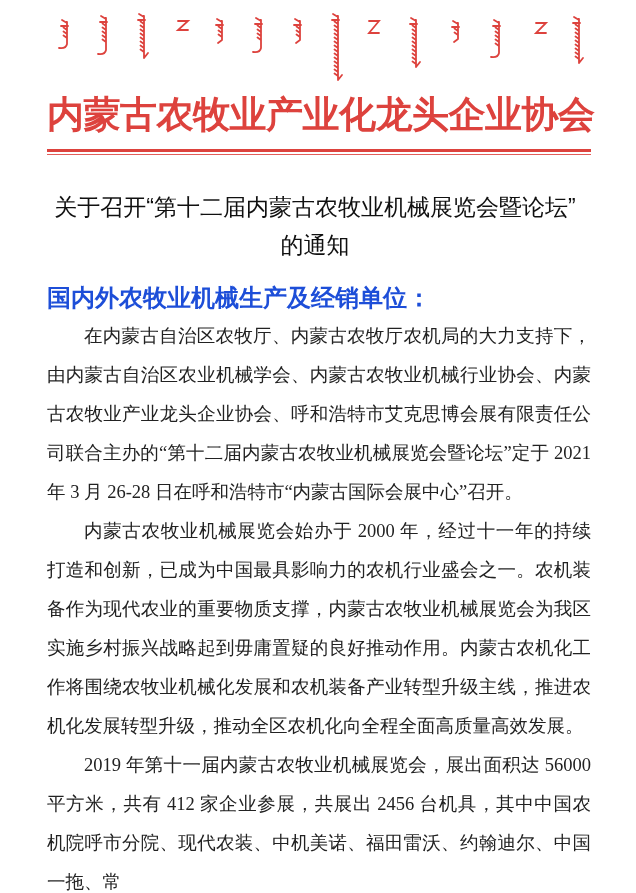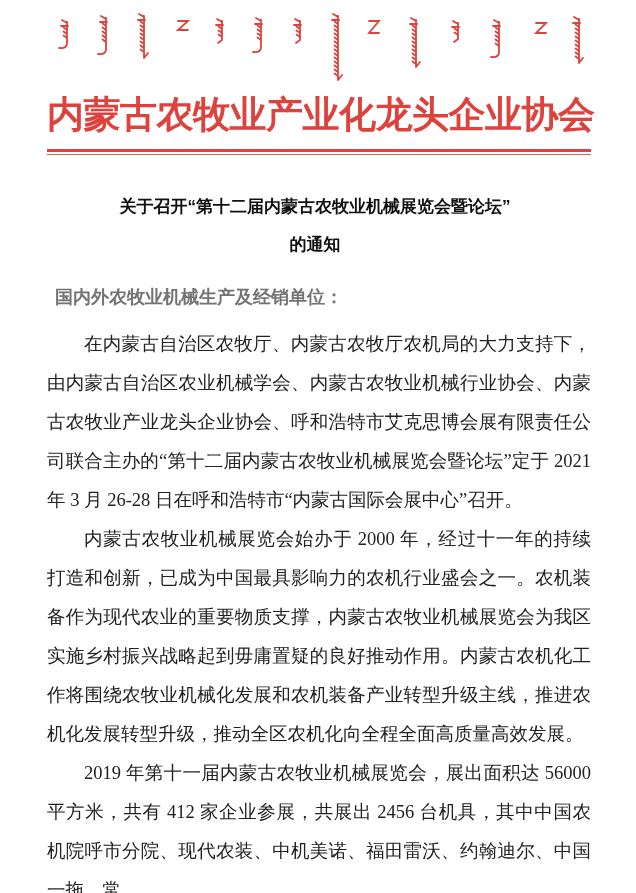--- a/index.html
+++ b/index.html
@@ -40,33 +40,33 @@
   
   .content {
     position: absolute;
     top: 188px; left: 47px;
     width: 544px;
     color: var(--ink);
   }
   .notice-title {
     margin: 0 8px 14px 0;
     font-family: "Liberation Sans", "DejaVu Sans", sans-serif;
-    font-weight: bold;
-    font-size: 17px;
+    font-weight: normal;
+    font-size: 23px;
     line-height: 38px;
     text-align: center;
     color: #101010;
   }
   .salutation {
-    margin: 8px;
+    margin: 0;
     font-family: "Liberation Sans", "DejaVu Sans", sans-serif;
     font-weight: bold;
-    font-size: 18px;
+    font-size: 24px;
     line-height: 39px;
-    color: #737373;
+    color: #1d4ed8;
   }
   .para {
     margin: 0;
     font-size: 18.5px;
     line-height: 39px;
     text-align: justify;
     text-justify: inter-character;
     text-indent: 2em;
     color: #222222;
   }

